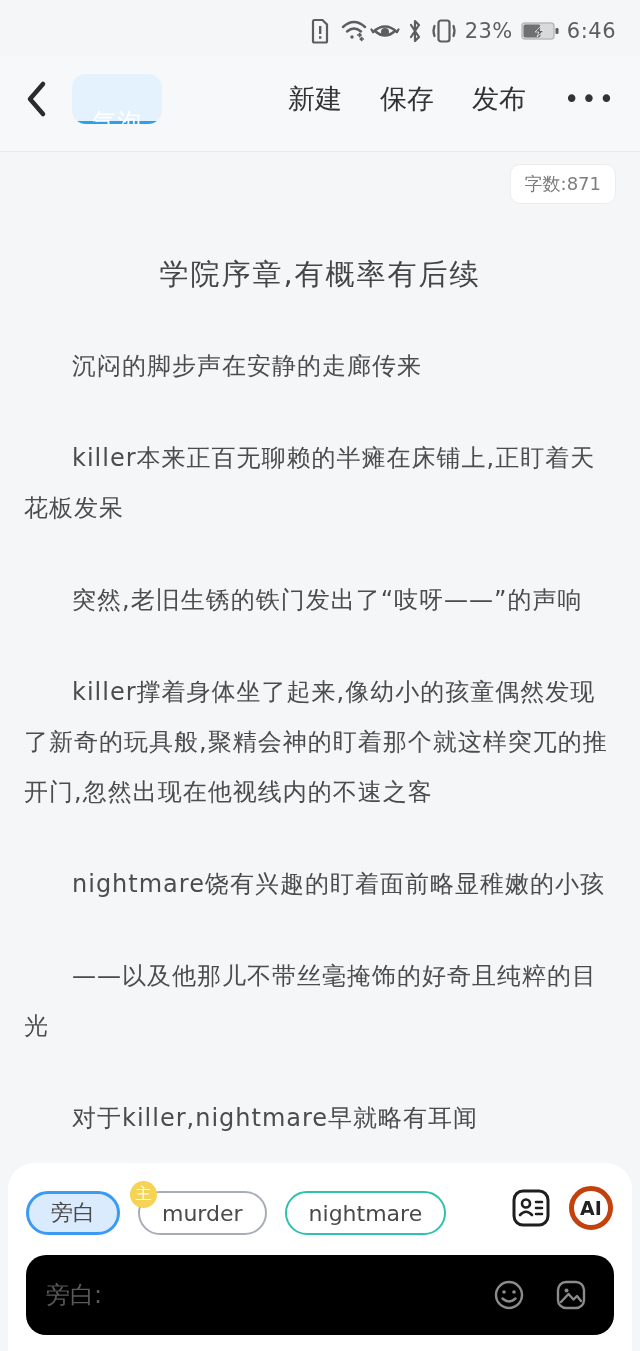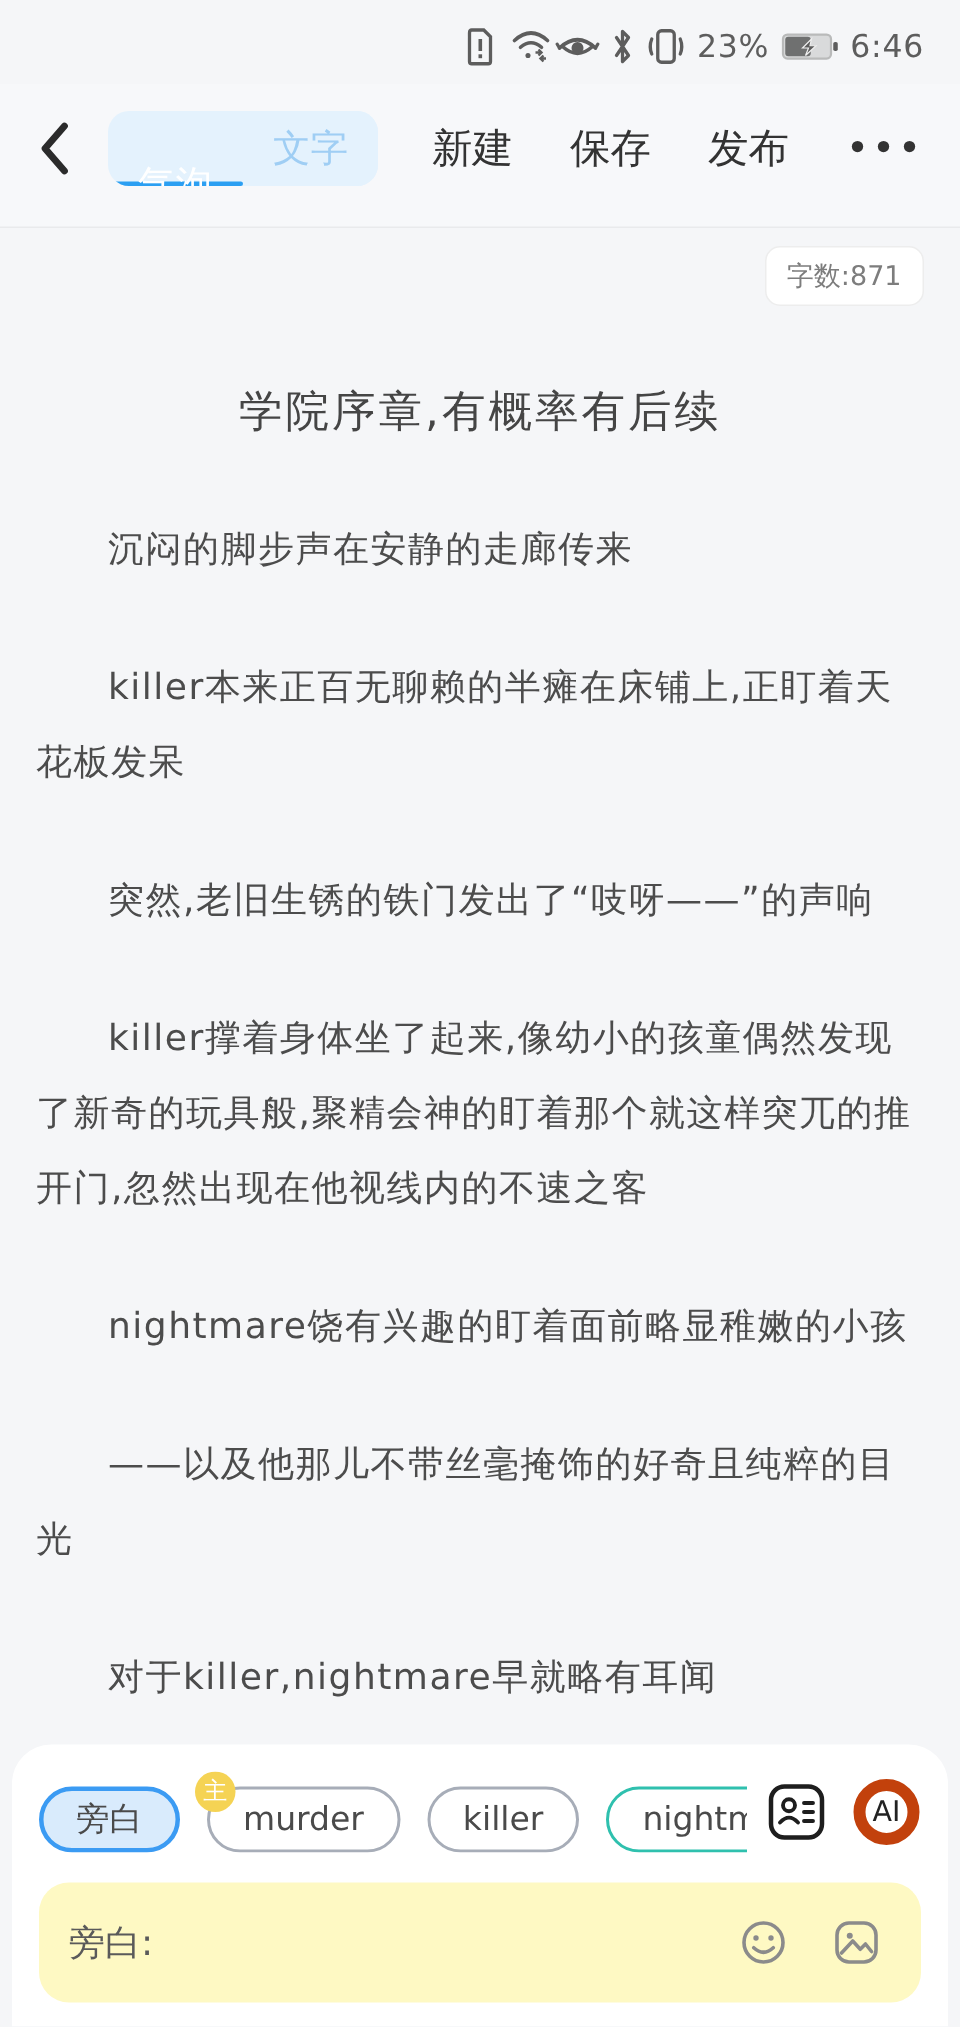--- a/index.html
+++ b/index.html
@@ -71,26 +71,26 @@
   .pill.selected { border:3px solid #3b9bf3; background:#d9ebfc; }
   .pill.teal { border-color:#2fc0ae; }
   .pill-badge {
     position:absolute; top:-12px; left:-10px; width:27px; height:27px;
     background:#f5d354; border-radius:50%; color:#ffffff; font-size:16px;
     display:flex; align-items:center; justify-content:center; z-index:2;
   }
   .sheet-icons { display:flex; align-items:center; gap:14px; margin-left:10px; background:#ffffff; z-index:3; }
   .icbtn { width:46px; height:46px; display:flex; align-items:center; justify-content:center; cursor:pointer; }
   .ai-circle {
-    width:44px; height:44px; border-radius:50%; border:8px solid #c2410c;
+    width:44px; height:44px; border-radius:50%; border:5px solid #c2410c;
     display:flex; align-items:center; justify-content:center;
-    font-size:19px; font-weight:normal; color:#222222;
+    font-size:19px; font-weight:bold; color:#222222;
   }
   .inputbar {
-    margin-top:20px; height:80px; background:#fef9c3; border-radius:20px;
+    margin-top:20px; height:80px; background:#000000; border-radius:20px;
     display:flex; align-items:center; padding:0 20px; 
   }
   .input-prefix { font-size:24px; color:#5a5a5a; flex:1; }
   .input-icons { display:flex; align-items:center; gap:16px; color:#8b8b8b; }
 </style>
 </head>
 <body>
 
 <div class="statusbar">
   <div class="sb-left">
@@ -145,21 +145,20 @@
 </div>
 
 <div class="navbar">
   <div class="back">
     <svg width="24" height="38" viewBox="0 0 24 38">
         <path d="M19 4 L6 19 L19 34" fill="none" stroke="#2b2b2b" stroke-width="4.5" stroke-linecap="round" stroke-linejoin="round"></path>
       </svg>
   </div>
   <div class="segmented">
     <div class="seg active">气泡</div>
-    <div class="seg inactive">文字</div>
   </div>
   <div class="nav-actions">
     <div class="nav-btn">新建</div>
     <div class="nav-btn">保存</div>
     <div class="nav-btn">发布</div>
     <div class="nav-more">•••</div>
   </div>
 </div>
 
 <div class="content">
@@ -181,23 +180,20 @@
 
 <div class="sheet">
   <div class="tagrow">
     <div class="tagscroll">
       <div class="pill selected">
         <span>旁白</span>
       </div>
       <div class="pill">
         <span class="pill-badge">主</span>
         <span>murder</span>
-      </div>
-      <div class="pill">
-        <span>killer</span>
       </div>
       <div class="pill teal">
         <span>nightmare</span>
       </div>
 
     </div>
     <div class="sheet-icons">
       <div class="icbtn">
         <svg width="46" height="46" viewBox="0 0 46 46">
             <rect x="6" y="6" width="34" height="34" rx="9" fill="none" stroke="#1e1e1e" stroke-width="3"></rect>

